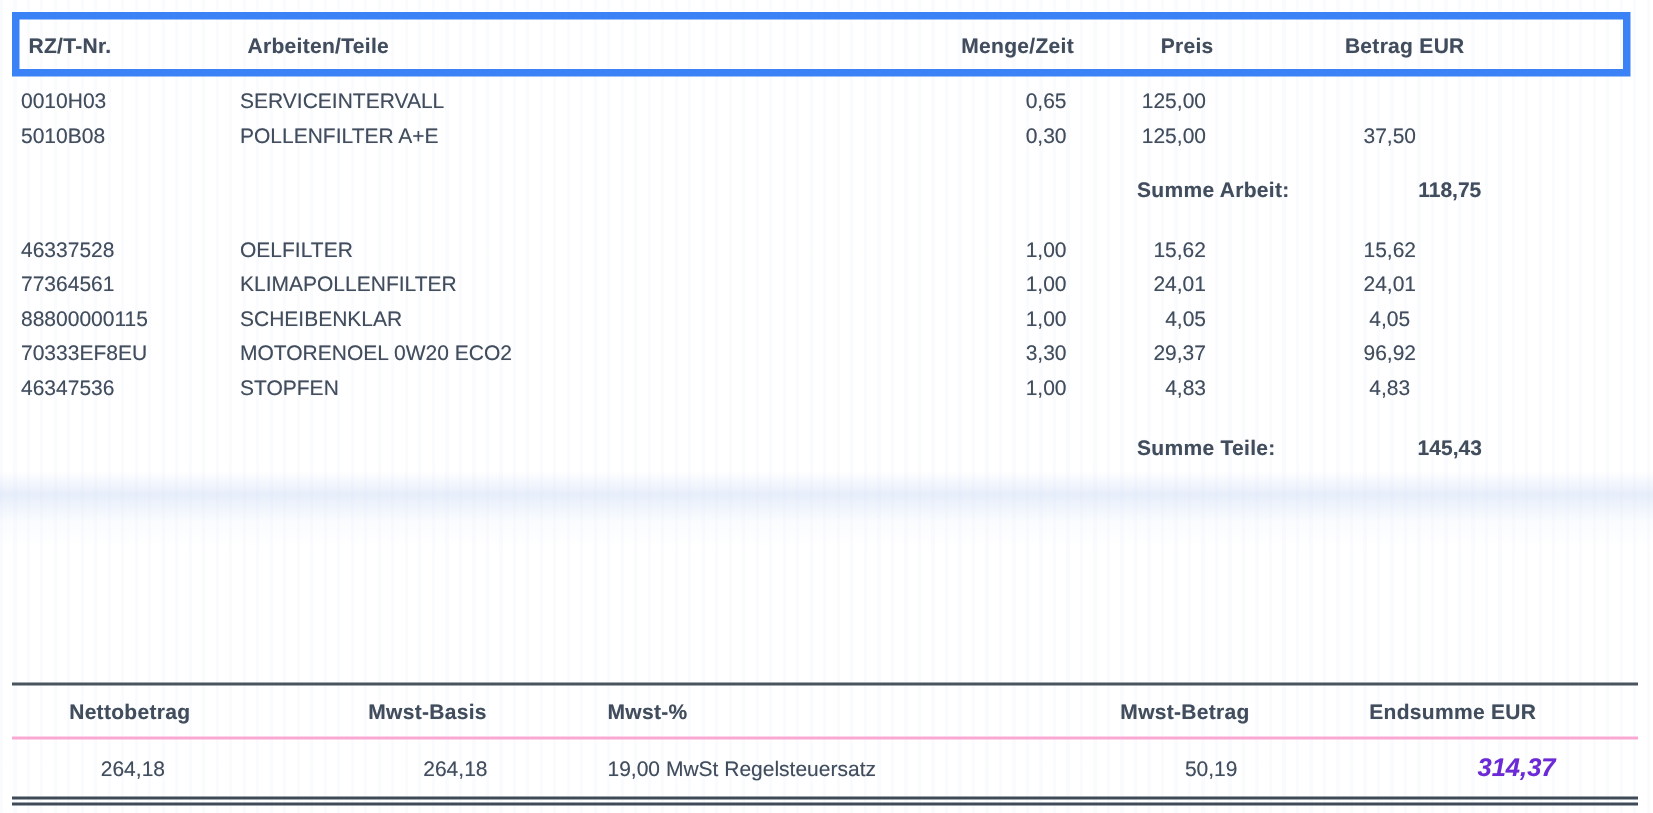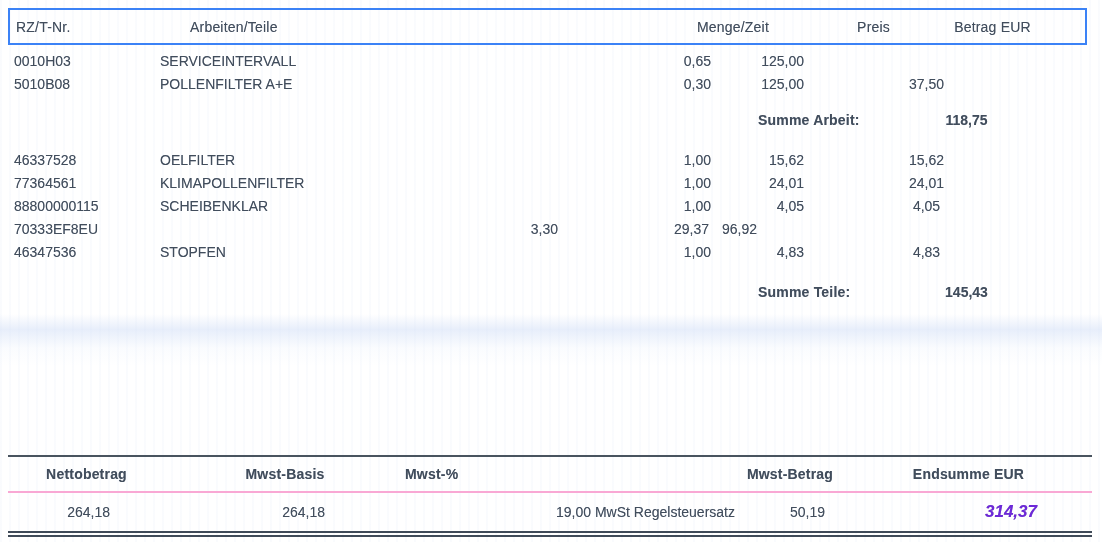--- a/index.html
+++ b/index.html
@@ -24,25 +24,24 @@
       rgba(235,242,252,0.25) 65%, rgba(255,255,255,0) 100%);
   }
 
   .items{position:absolute;left:8px;top:8px;width:1079px;font-size:14px;}
   .grid-cols{
     display:grid;
     grid-template-columns:152px 400px 153px 95px 1fr;
     align-items:center;
   }
   .items-header{
-    border:2px solid #3b82f6;
+    border:5px solid #3b82f6;
     height:33px;
-    font-weight:normal;
+    font-weight:bold;
     letter-spacing:0.2px;
-    gap:28px;
   }
   .c-num{padding-left:6px;}
   .c-qty{text-align:right;padding-right:2px;}
   .c-price{text-align:right;padding-right:4px;}
   .c-amt{text-align:center;padding-right:42px;}
   .items-header .c-amt{padding-right:22px;}
   .row{height:23px;}
   .rows-block{margin-top:4px;}
   .subtotal{
     display:grid;
@@ -71,21 +70,21 @@
     letter-spacing:0.2px;
   }
   .t-center{text-align:center;}
   .t-left{text-align:left;}
   .totals-values{
     height:38px;
     border-bottom:6px double #3f4a58;
   }
   .tv-net{text-align:right;padding-right:55px;}
   .tv-basis{text-align:right;padding-right:80px;}
-  .tv-percent{text-align:right;}
+  .tv-percent{text-align:left;}
   .tv-vat{text-align:right;padding-right:20px;}
   .tv-total{
     text-align:right;padding-right:55px;
     font-weight:bold;font-style:italic;font-size:17px;color:#6d28d9;
   }
   .ink-soft{text-shadow:0 0 0.5px rgba(70,85,110,0.45);}
 </style>
 </head>
 <body>
 
@@ -141,20 +140,21 @@
     </div>
     <div class="grid-cols row">
       <div class="c-num">88800000115</div>
       <div class="c-desc">SCHEIBENKLAR</div>
       <div class="c-qty">1,00</div>
       <div class="c-price">4,05</div>
       <div class="c-amt">4,05</div>
     </div>
     <div class="grid-cols row">
       <div class="c-num">70333EF8EU</div>
+      <div class="c-desc">MOTORENOEL 0W20 ECO2</div>
       <div class="c-qty">3,30</div>
       <div class="c-price">29,37</div>
       <div class="c-amt">96,92</div>
     </div>
     <div class="grid-cols row">
       <div class="c-num">46347536</div>
       <div class="c-desc">STOPFEN</div>
       <div class="c-qty">1,00</div>
       <div class="c-price">4,83</div>
       <div class="c-amt">4,83</div>

